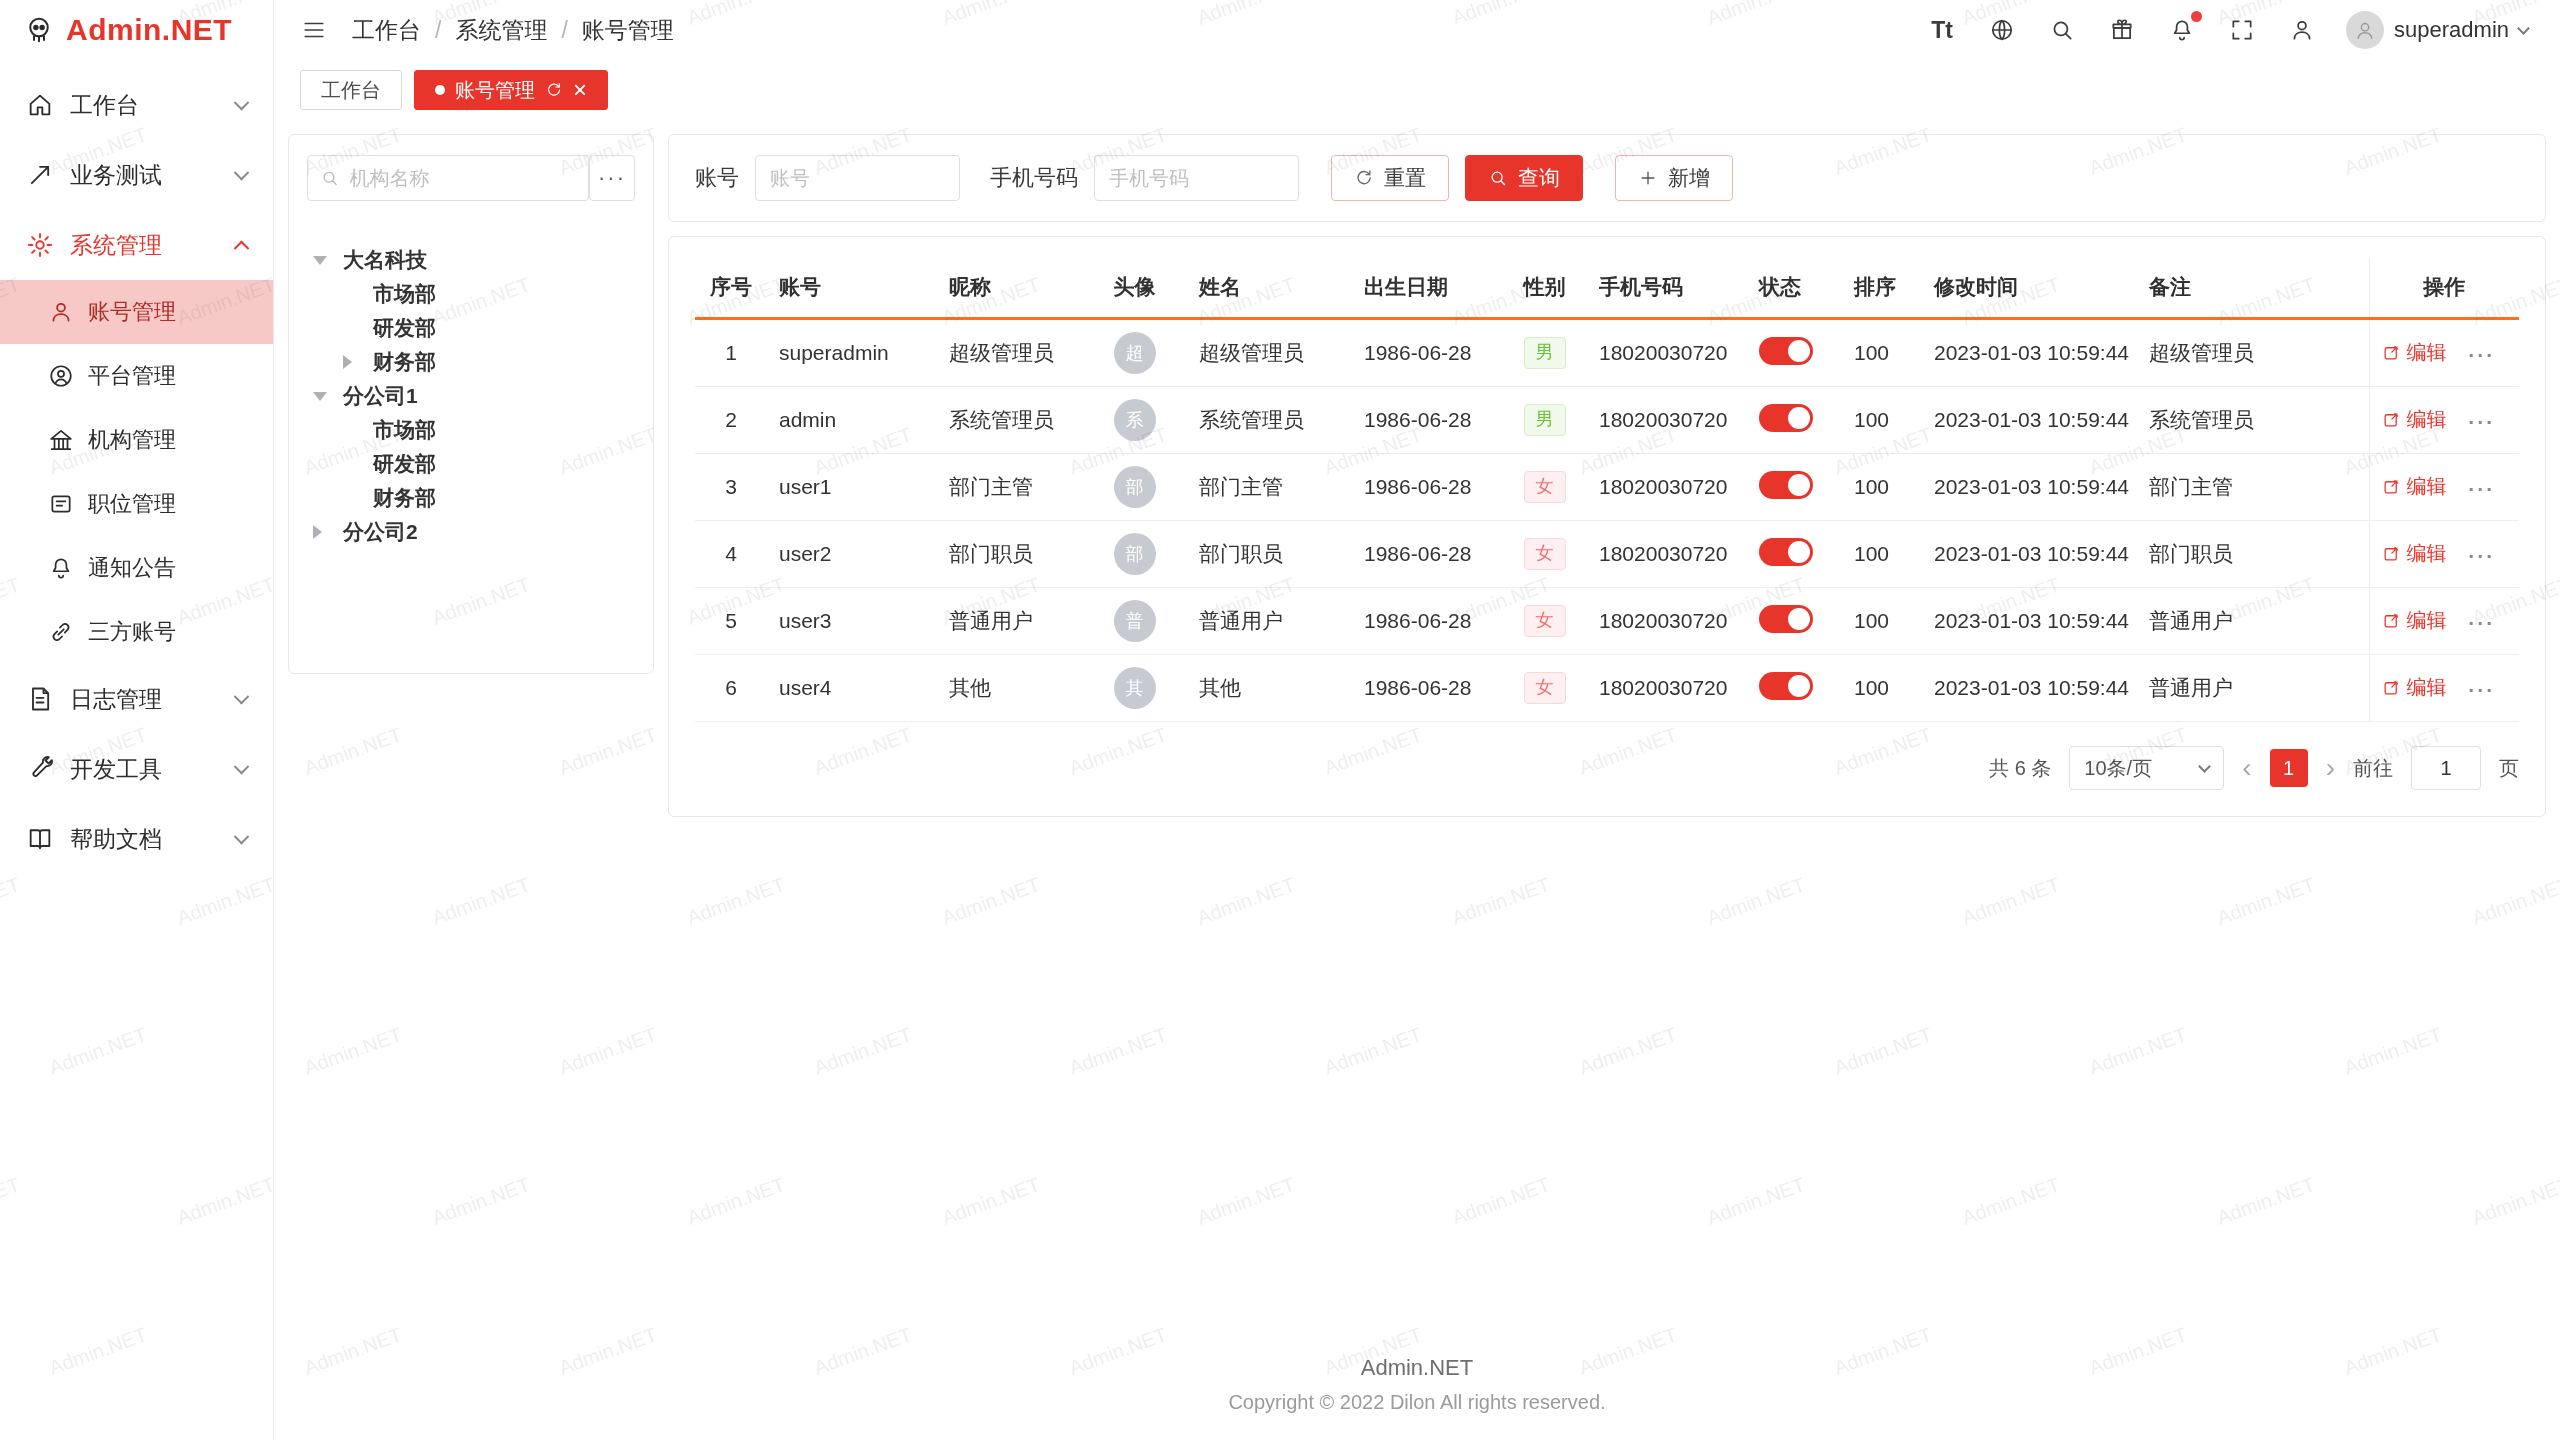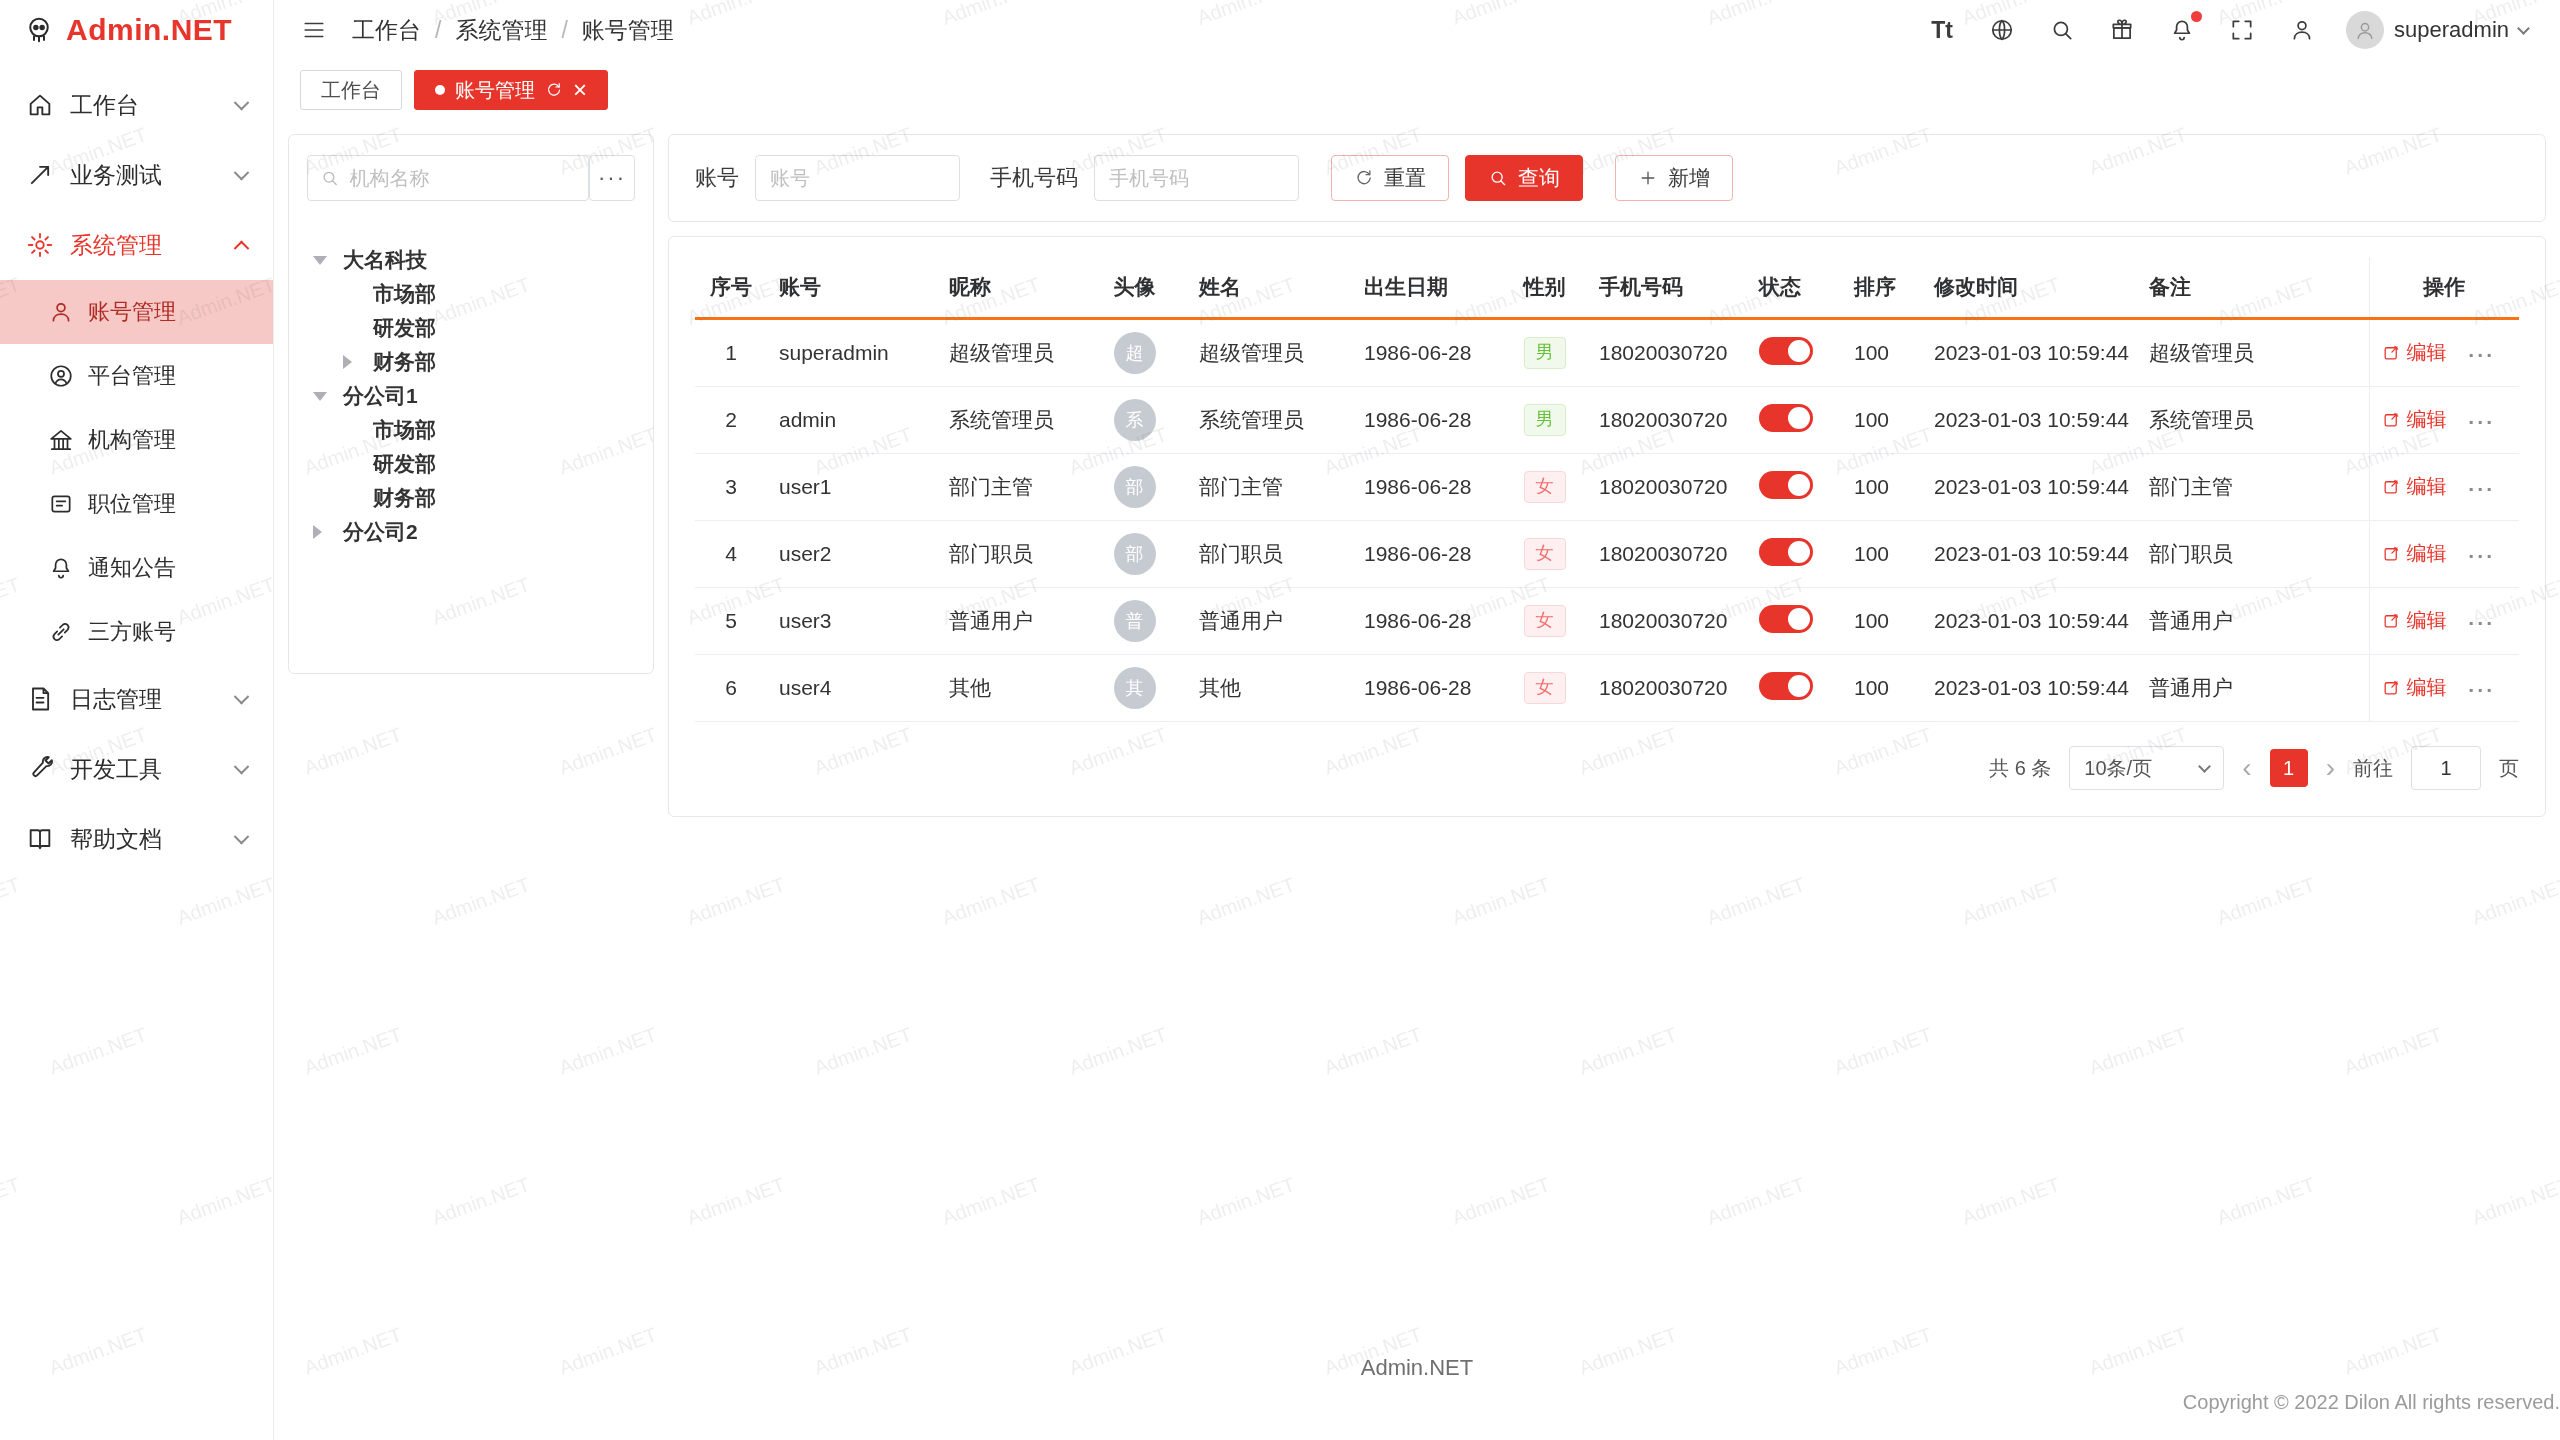--- a/index.html
+++ b/index.html
@@ -83,21 +83,21 @@
   .row-more { color:#8a8a8a; margin-left:16px; letter-spacing:2px; font-weight:bold; cursor:pointer; }
 
   .pager { display:flex; align-items:center; justify-content:flex-end; gap:18px; padding-top:24px; font-size:20px; color:#555; }
   .size-select { width:155px; height:44px; border:1px solid #dcdfe6; border-radius:4px; display:flex; align-items:center; justify-content:space-between; padding:0 14px; color:#555; cursor:pointer; background:#fff; }
   .pg-arrow { font-size:28px; color:#a9a9a9; cursor:pointer; line-height:1; }
   .pg-num { min-width:38px; height:38px; background:#e8352b; color:#fff; border-radius:4px; display:flex; align-items:center; justify-content:center; cursor:pointer; }
   .goto-input { width:70px; height:44px; border:1px solid #dcdfe6; border-radius:4px; text-align:center; font-size:20px; outline:none; color:#333; }
 
   .footer { margin-top:auto; text-align:center; padding-bottom:26px; }
   .footer-title { color:#6f6f6f; font-size:22px; }
-  .footer-copy { color:#9b9b9b; font-size:20px; margin-top:10px;text-align:right; }
+  .footer-copy { color:#9b9b9b; font-size:20px; margin-top:10px; }
 
   #watermark-layer { position:absolute; inset:0; pointer-events:none; overflow:hidden; z-index:50; }
   .wm { position:absolute; transform:rotate(-20deg); color:rgba(90,90,90,.10); font-size:20px; white-space:nowrap; }
 </style>
 </head>
 <body>
 
 <div class="app">
 
   <aside class="sidebar">

